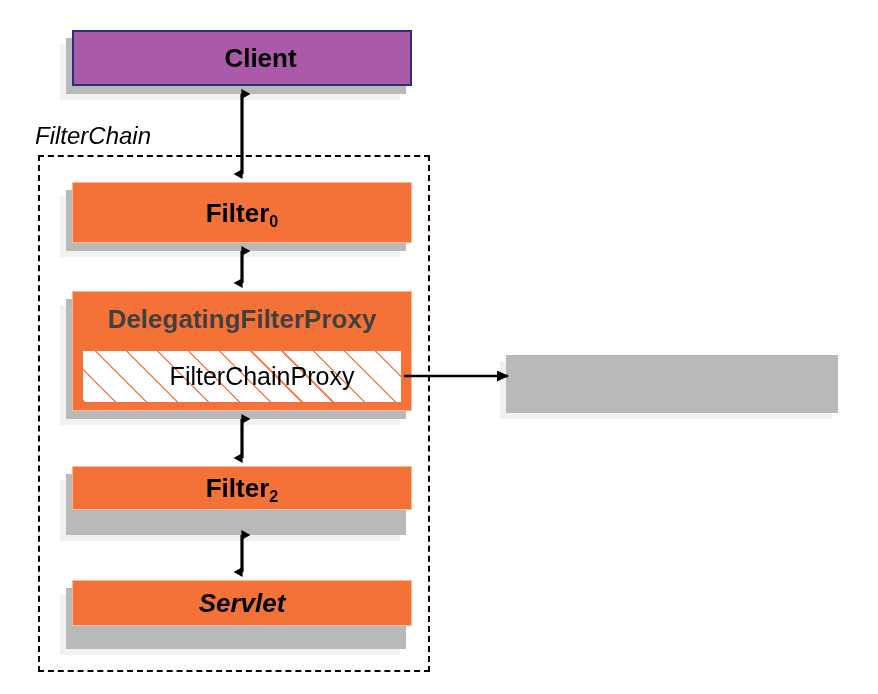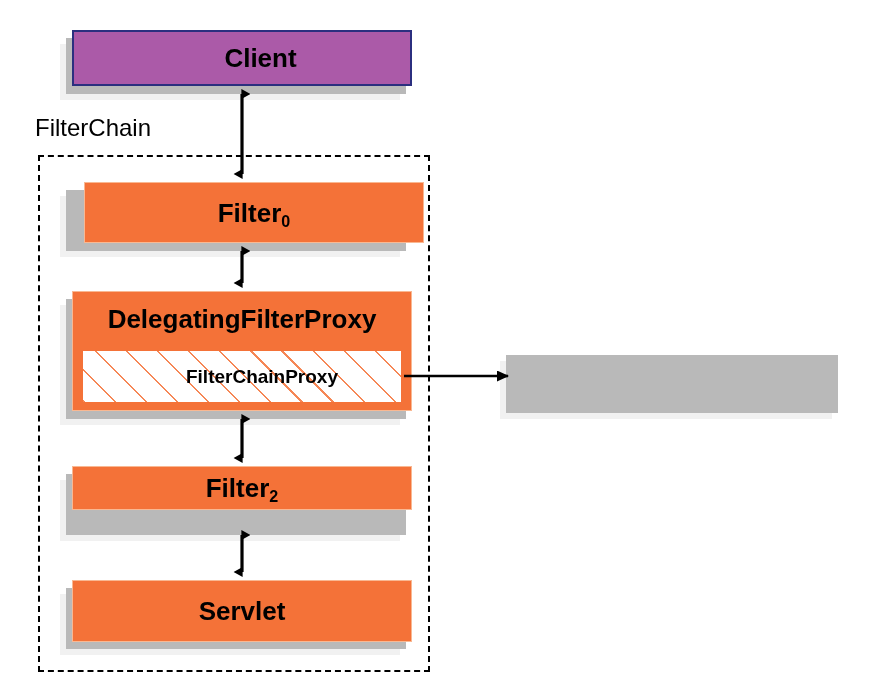--- a/index.html
+++ b/index.html
@@ -79,21 +79,21 @@
     display: block;
     padding: 0;
   }
   .dfp-title {
     height: 55px;
     display: flex;
     align-items: center;
     justify-content: center;
     font-size: 26px;
     font-weight: bold;
-    color: #000000;
+    color: #404040;
   }
 
   
   .hatch-box {
     position: absolute;
     box-sizing: border-box;
     left: 8px;
     right: 8px;
     top: 57px;
     height: 55px;
@@ -105,22 +105,22 @@
       rgba(244,114,56,0.85) 1.6px,
       rgba(255,255,255,0) 1.6px,
       rgba(255,255,255,0) 22px
     );
     display: flex;
     align-items: center;
     justify-content: center;
     z-index: 4;
   }
   .hatch-box .label {
-    font-size: 19px;
-    font-weight: bold;
+    font-size: 25px;
+    font-weight: normal;
     color: #000;
     background: transparent;
     margin-left: 40px;
   }
 
   
   .dashed-group {
     position: absolute;
     box-sizing: border-box;
     border: 2.4px dashed #000000;
@@ -143,21 +143,21 @@
     overflow: visible;
   }
   .conn svg { display: block; overflow: visible; }
 </style>
 </head>
 <body>
 
 <div id="canvas">
 
   <div class="dashed-group" style="left:38px; top:155px; width:392px; height:517px;"></div>
-  <div class="group-label" style="left:35px; top:114px;">FilterChain</div>
+  <div class="group-label" style="left:35px; top:122px;font-style:italic;">FilterChain</div>
 
   <div class="shadow-soft" style="left:60px; top:44px; width:340px; height:56px;"></div>
   <div class="shadow-hard" style="left:66px; top:38px; width:340px; height:56px;"></div>
   <div class="node skin-client" style="left:72px; top:30px; width:340px; height:56px;padding-left:37px;">
     <span class="label">Client</span>
   </div>
 
   <div class="conn" style="left:226px; top:86px; width:32px; height:96px;">
     <svg width="32" height="96" viewBox="0 0 32 96">
       <defs>
@@ -170,21 +170,21 @@
         <marker id="ah-right" markerWidth="12" markerHeight="11" refX="11" refY="5.5" orient="auto" markerUnits="userSpaceOnUse">
           <path d="M0,0 L12,5.5 L0,11 Z" fill="#000"></path>
         </marker>
       </defs>
       <line x1="16" y1="8" x2="16" y2="88" stroke="#000" stroke-width="3.2" marker-start="url(#ah-up)" marker-end="url(#ah-down)"></line>
     </svg>
   </div>
 
   <div class="shadow-soft" style="left:60px; top:196px; width:340px; height:61px;"></div>
   <div class="shadow-hard" style="left:66px; top:190px; width:340px; height:61px;"></div>
-  <div class="node skin-orange" style="left:72px; top:182px; width:340px; height:61px;margin-left:12px;">
+  <div class="node skin-orange" style="left:72px; top:182px; width:340px; height:61px;">
     <span class="label">
       <span>Filter</span><sub>0</sub>
     </span>
   </div>
 
   <div class="conn" style="left:226px; top:243px; width:32px; height:48px;">
     <svg width="32" height="48" viewBox="0 0 32 48">
       <line x1="16" y1="8" x2="16" y2="40" stroke="#000" stroke-width="3.2" marker-start="url(#ah-up)" marker-end="url(#ah-down)"></line>
     </svg>
   </div>
@@ -219,20 +219,20 @@
   </div>
 
   <div class="conn" style="left:226px; top:527px; width:32px; height:53px;">
     <svg width="32" height="53" viewBox="0 0 32 53">
       <line x1="16" y1="8" x2="16" y2="45" stroke="#000" stroke-width="3.2" marker-start="url(#ah-up)" marker-end="url(#ah-down)"></line>
     </svg>
   </div>
 
   <div class="shadow-soft" style="left:60px; top:594px; width:340px; height:61px;"></div>
   <div class="shadow-hard" style="left:66px; top:588px; width:340px; height:61px;"></div>
-  <div class="node skin-orange" style="left:72px; top:580px; width:340px; height:62px;">
+  <div class="node skin-orange" style="left:72px; top:580px; width:340px; height:46px;font-style:italic;">
     <span class="label">Servlet</span>
   </div>
 
   <div class="shadow-soft" style="left:500px; top:361px; width:332px; height:58px;"></div>
   <div class="shadow-hard" style="left:506px; top:355px; width:332px; height:58px;"></div>
 
 </div>
 
 </body></html>

